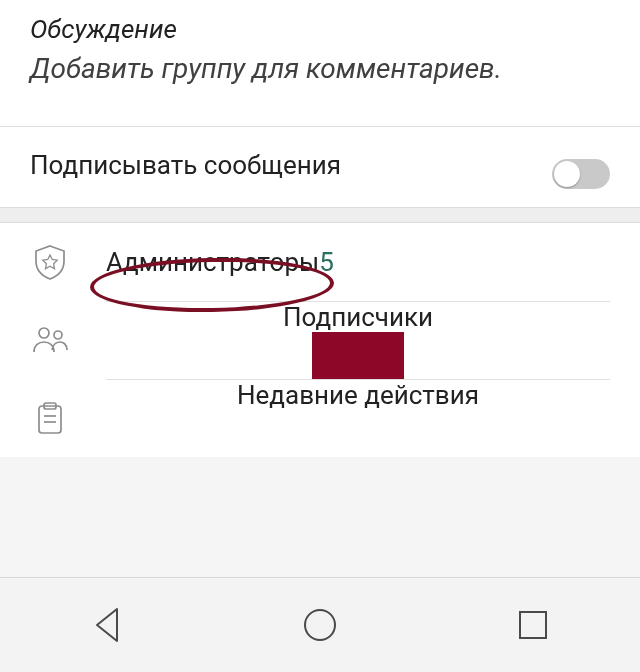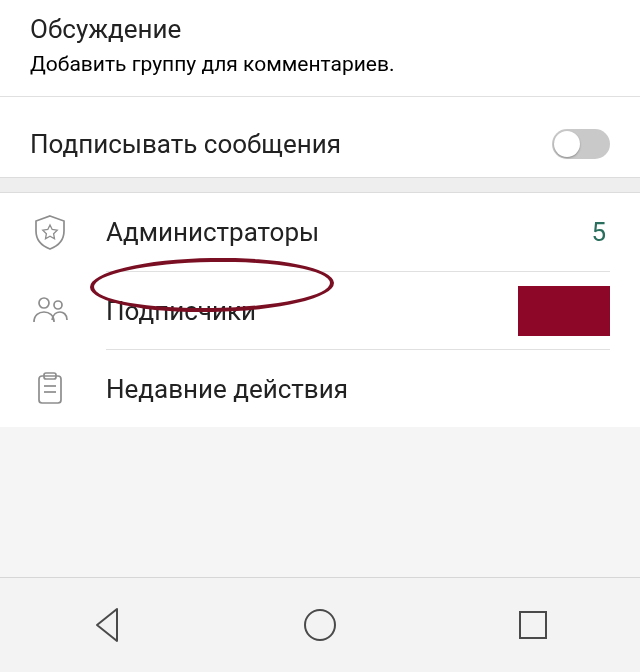--- a/index.html
+++ b/index.html
@@ -2,44 +2,44 @@
 <html><head>
 <meta charset="utf-8">
 <style>
   * { box-sizing: border-box; margin: 0; padding: 0; }
   html, body { width: 640px; height: 672px; font-family: -apple-system, Roboto, "Helvetica Neue", Arial, sans-serif; background: #f5f5f5; overflow: hidden; }
   .section { background: #ffffff; }
   .item {
     padding: 14px 30px 18px 30px;
     border-top: 1px solid #e0e0e0;
   }
-  .item:first-child { border-top: none; }
+  .item:first-child { border-top: none; font-style: italic; }
   .item-title { font-size: 26px; color: #222; font-weight: 400; }
-  .item-sub { font-size: 21px; color: #000000; margin-top: 6px; line-height: 1.35; }
-  .sign-row { display: flex; align-items: flex-end; }
+  .item-sub { font-size: 28px; color: #404040; margin-top: 6px; line-height: 1.35; }
+  .sign-row { display: flex; align-items: center; margin-top: 20px; }
   .sign-text { flex: 1; padding-right: 12px; }
   .toggle {
     width: 58px; height: 30px; border-radius: 15px; background: #c9c9c9;
     position: relative; flex-shrink: 0; margin-top: 18px;
   }
   .toggle::after {
     content: ""; position: absolute; width: 26px; height: 26px; border-radius: 50%;
     background: #ffffff; top: 2px; left: 2px; box-shadow: 0 1px 2px rgba(0,0,0,0.3);
   }
   .gap { height: 16px; background: #eeeeee; border-top: 1px solid #dcdcdc; border-bottom: 1px solid #dcdcdc; }
 
   .list-section { background: #ffffff; }
   .list-item {
     display: flex; align-items: center; height: 78px;
     padding: 0 30px;
   }
-  .list-item + .list-item .list-body { border-top: 1px solid #e0e0e0; }
+  .list-item + .list-item .list-body { border-top: 1px solid #e0e0e0; flex-direction: column; }
   .icon-col { width: 76px; display: flex; align-items: center; justify-content: flex-start; }
   .icon-col svg { width: 40px; height: 40px; stroke: #8d8d8d; fill: none; stroke-width: 1.7; }
-  .list-body { flex: 1; display: flex; align-items: center; height: 100%; justify-content: space-between; }
+  .list-body { flex: 1; display: flex; align-items: center; height: 100%; justify-content: flex-start; }
   .list-label { font-size: 26px; color: #222; font-weight: 400; }
   .list-count { font-size: 26px; color: #2a6e5d; font-weight: 400; padding-right: 4px; }
   .redblock { width: 92px; height: 50px; background: #8d0728; }
 
   .circ-annot {
     position: absolute; border: 4px solid #7a0f24; border-radius: 50%;
     width: 244px; height: 54px; left: 90px; top: 258px; pointer-events: none;
     transform: rotate(-1deg);
   }
 

